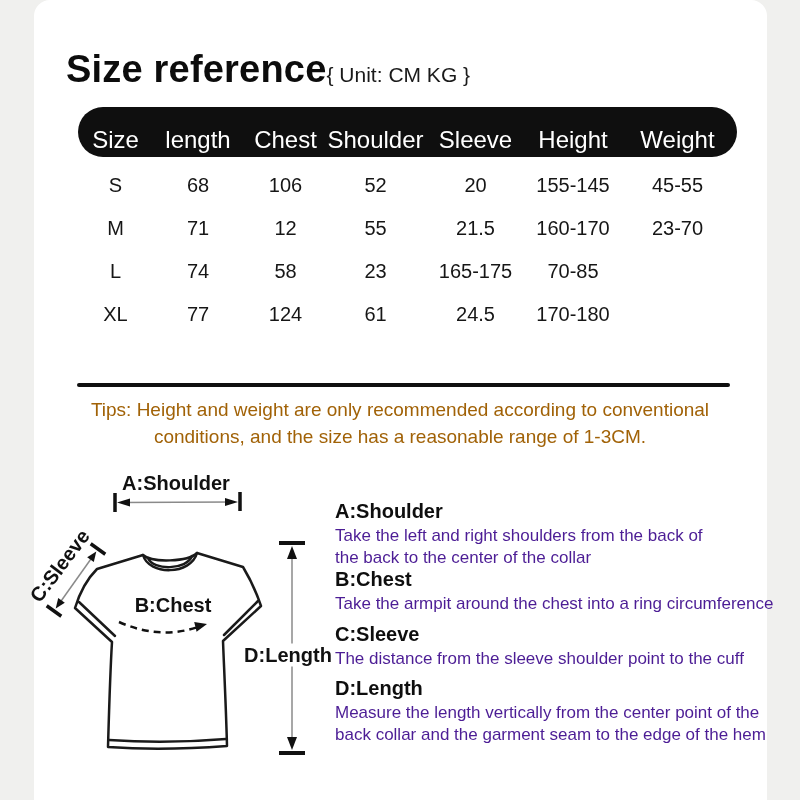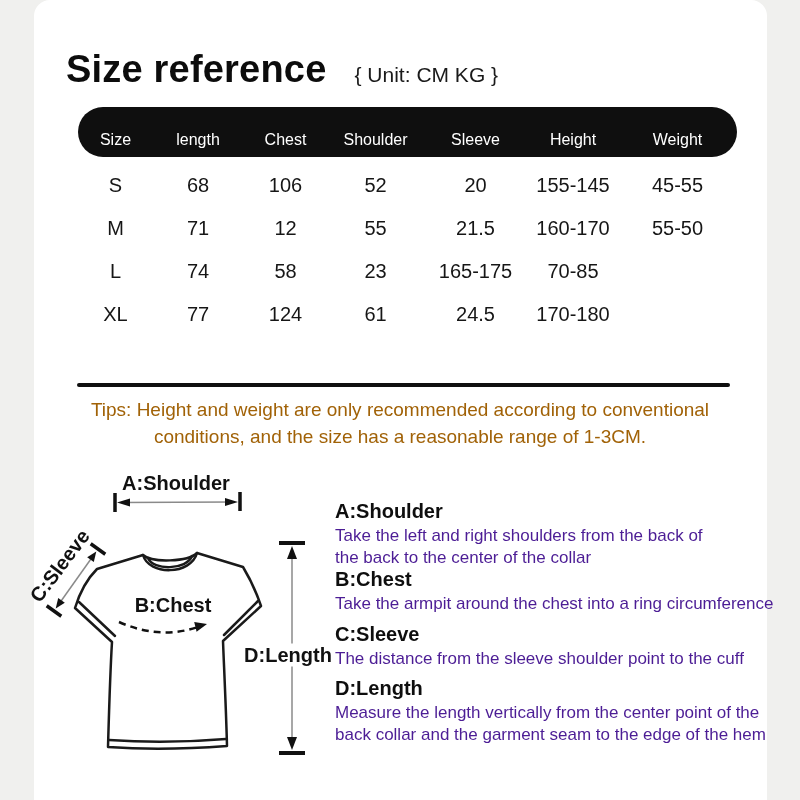--- a/index.html
+++ b/index.html
@@ -5,28 +5,28 @@
   html,body{margin:0;padding:0;}
   body{width:800px;height:800px;overflow:hidden;background:#f0f0ee;
        font-family:"Liberation Sans", sans-serif;-webkit-font-smoothing:antialiased;}
   #screen{position:relative;width:800px;height:800px;}
   .card{position:absolute;left:34px;top:0;width:733px;height:800px;
         background:#ffffff;border-radius:16px 16px 0 0;}
 
   
   .title-row{position:absolute;left:66px;top:48px;display:flex;align-items:baseline;}
   .page-title{font-size:38px;font-weight:bold;color:#0c0c0c;letter-spacing:.2px;}
-  .unit-note{font-size:21px;color:#1a1a1a;margin-left:28px;}
+  .unit-note{font-size:21px;color:#1a1a1a;margin-left:0;}
 
   
   .size-table{position:absolute;left:78px;top:107px;width:659px;}
   .tgrid{display:grid;grid-template-columns:75px 90px 85px 95px 105px 90px 119px;}
   .thead{height:50px;background:#0f0f0f;border-radius:26px;color:#ffffff;}
   .thead .cell{display:flex;align-items:center;justify-content:center;
-               font-size:16px;height:66px;}
+               font-size:24px;height:66px;}
   .tbody{margin-top:7px;}
   .trow{height:43px;}
   .trow .cell{display:flex;align-items:center;justify-content:center;
               font-size:20px;color:#161616;height:43px;}
 
   
   .divider{position:absolute;left:77px;top:383px;width:653px;height:4px;
            background:#0f0f0f;border-radius:2px;}
   .tips{position:absolute;left:60px;top:396px;width:680px;text-align:center;
         font-size:19px;line-height:27px;color:#a16207;white-space:pre-line;}
@@ -79,21 +79,21 @@
         <div class="cell">155-145</div>
         <div class="cell">45-55</div>
       </div>
       <div class="tgrid trow">
         <div class="cell">M</div>
         <div class="cell">71</div>
         <div class="cell">12</div>
         <div class="cell">55</div>
         <div class="cell">21.5</div>
         <div class="cell">160-170</div>
-        <div class="cell">55-50</div>
+        <div class="cell">23-70</div>
       </div>
       <div class="tgrid trow">
         <div class="cell">L</div>
         <div class="cell">74</div>
         <div class="cell">58</div>
         <div class="cell">23</div>
         <div class="cell">165-175</div>
         <div class="cell">70-85</div>
       </div>
       <div class="tgrid trow">

